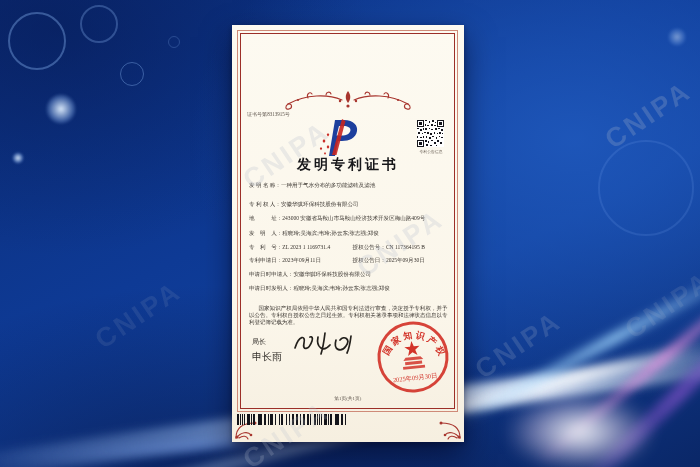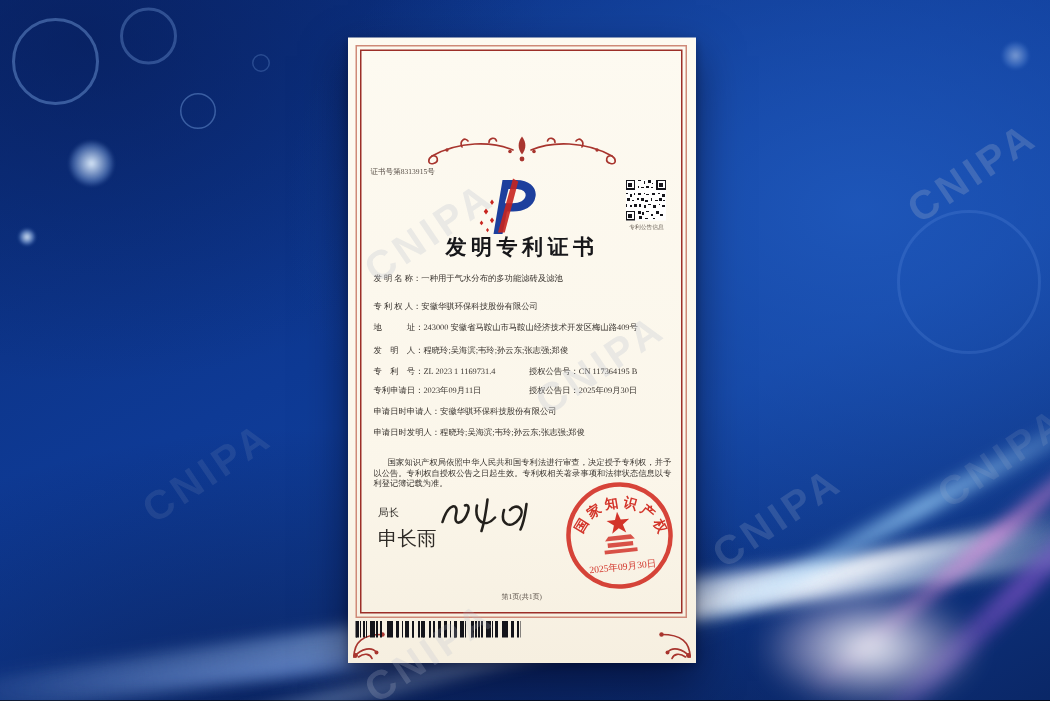--- a/index.html
+++ b/index.html
@@ -34,21 +34,21 @@
          font-size:7px;color:#6b6258;transform:scale(.55);transform-origin:50% 0;}
   .title{position:absolute;left:0;top:131px;width:100%;text-align:center;
          font-size:14px;font-weight:bold;letter-spacing:3px;color:#17171a;}
   .row{position:absolute;left:17px;width:268px;font-size:7.5px;color:#38332e;
        transform:scale(.74);transform-origin:0 0;white-space:nowrap;}
   .row .p2{position:absolute;left:140px;top:0;}
   .statement{position:absolute;left:17px;top:280px;width:272px;font-size:7.5px;
              line-height:9.5px;color:#38332e;text-align:justify;text-indent:13px;
              transform:scale(.73);transform-origin:0 0;}
   .chief{position:absolute;left:20px;top:312px;font-size:7px;color:#2f2b27;}
-  .chiefname{position:absolute;left:20px;top:325px;font-size:13px;color:#2f2b27;}
+  .chiefname{position:absolute;left:20px;top:325px;font-size:10px;color:#2f2b27;}
   .sig{position:absolute;left:58px;top:303px;}
   .seal{position:absolute;left:143px;top:294px;transform:rotate(-6deg);
         mix-blend-mode:multiply;opacity:.93;}
   .pagefoot{position:absolute;left:0;top:362px;width:100%;text-align:center;}
   .pagefoot span{display:inline-block;font-size:7px;color:#5a5149;transform:scale(.68);}
   .corner{position:absolute;bottom:1px;}
   .corner.l{left:1px;}
   .corner.r{right:1px;transform:scaleX(-1);}
   .barcode{position:absolute;left:5px;top:389px;width:110px;height:11px;
            background-image:

